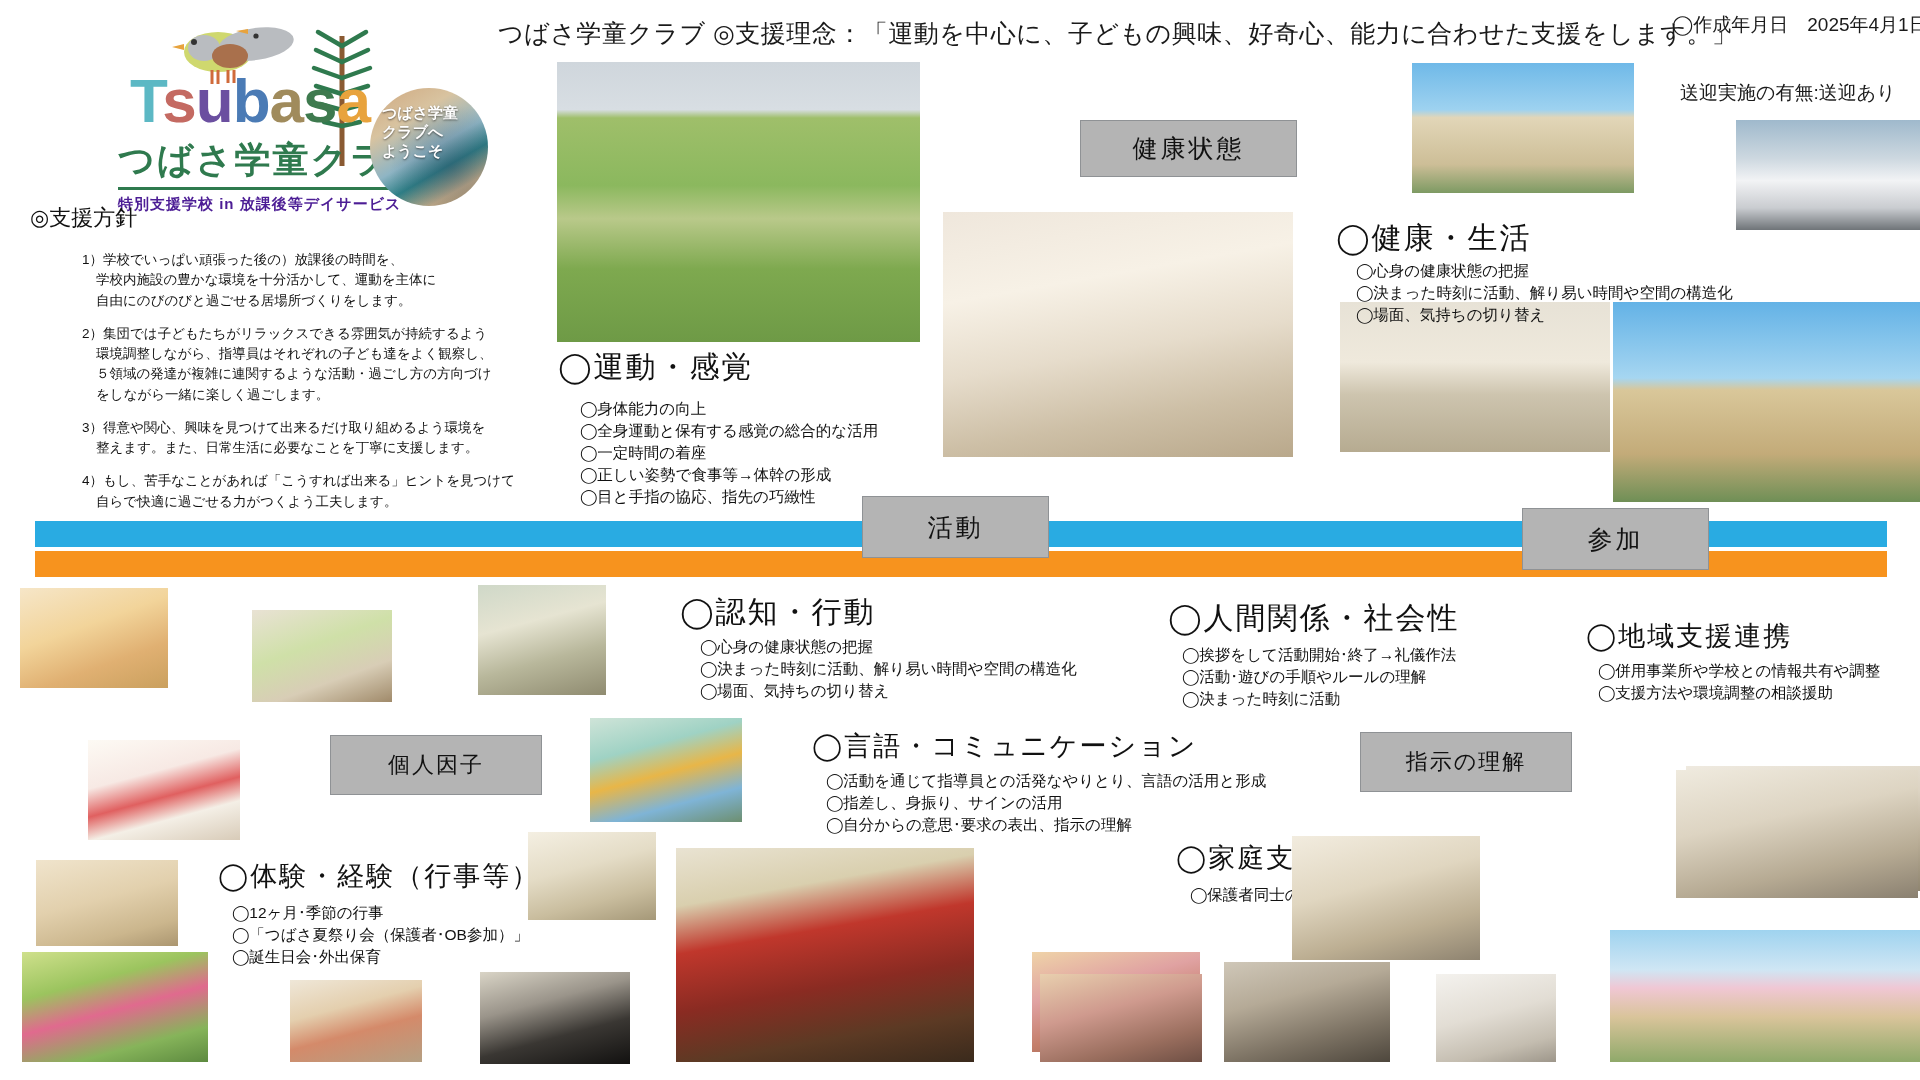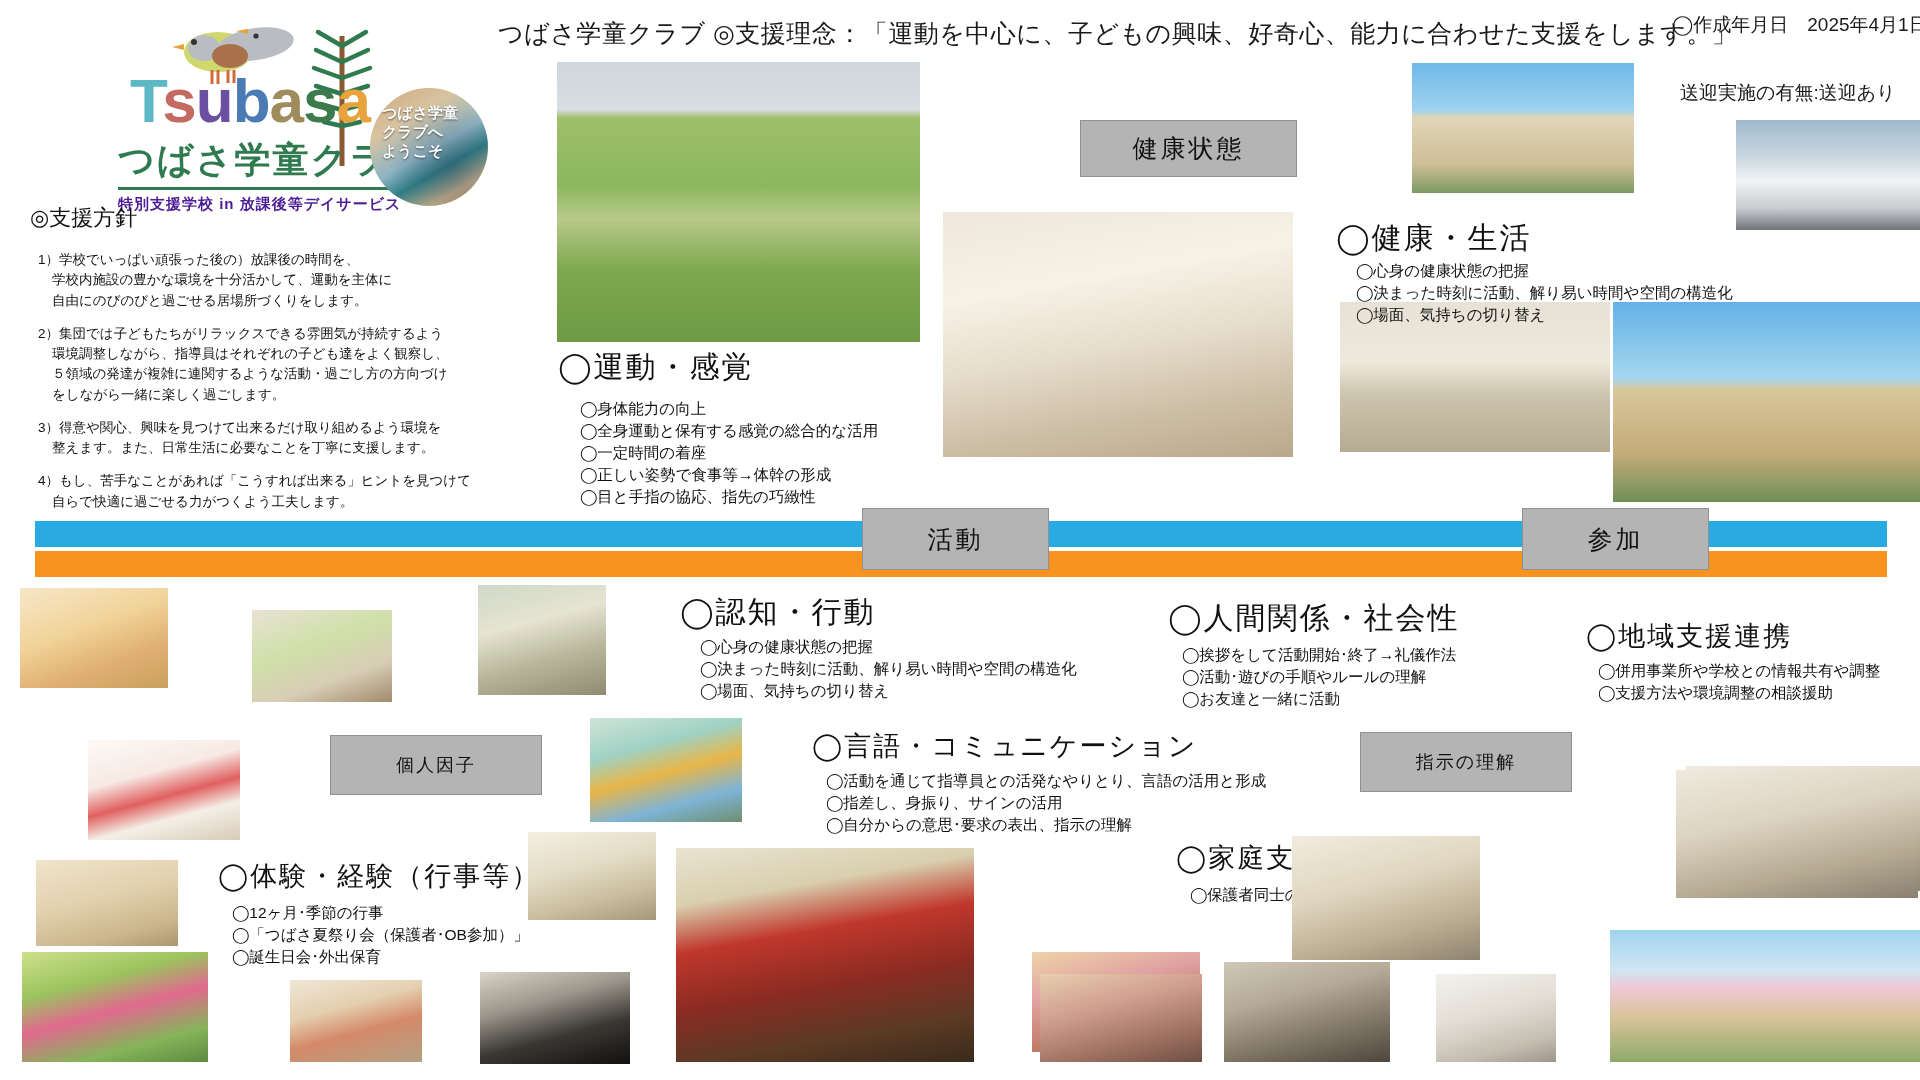--- a/index.html
+++ b/index.html
@@ -47,21 +47,21 @@
   .policy-h{
     font-size:22px;
     color:#111;
     white-space:nowrap;
   }
   .policy-body{
     font-size:13.5px;
     line-height:1.5;
     color:#111;
   }
-  .policy-item{margin-bottom:13px;}
+  .policy-item{margin-bottom:13px;margin-left:44px;}
   .policy-item div{white-space:nowrap;}
   .policy-item .ind{padding-left:14px;}
 
   
   .logo-wrap{width:300px;height:160px;}
   .logo-tsubasa{
     font-size:62px;
     font-weight:bold;
     letter-spacing:-1px;
     line-height:1;
@@ -114,21 +114,21 @@
   
   .chip{
     background:#b4b4b4;
     border:1px solid #8f9295;
     display:flex;align-items:center;justify-content:center;
     font-size:25px;
     color:#111;
     letter-spacing:3px;
     white-space:nowrap;
   }
-  .chip.sm{font-size:18px;letter-spacing:2px;}
+  .chip.sm{font-size:22px;letter-spacing:2px;}
 
   
   .bar-blue{background:#29abe2;}
   .bar-orange{background:#f7931e;}
 </style>
 </head>
 <body>
 
 <div id="poster">
 
@@ -248,21 +248,21 @@
   <div class="abs sec-h" style="left:1336px;top:218px;">◯健康・生活</div>
   <div class="abs bullets" style="left:1356px;top:260px;">
     <div>◯心身の健康状態の把握</div>
     <div>◯決まった時刻に活動、解り易い時間や空間の構造化</div>
     <div>◯場面、気持ちの切り替え</div>
   </div>
 
   <div class="abs bar-blue" style="left:35px;top:521px;width:1852px;height:26px;"></div>
   <div class="abs bar-orange" style="left:35px;top:551px;width:1852px;height:26px;"></div>
 
-  <div class="abs chip" style="left:862px;top:508px;width:185px;height:60px;">
+  <div class="abs chip" style="left:862px;top:496px;width:185px;height:60px;">
     <span>活動</span>
   </div>
   <div class="abs chip" style="left:1522px;top:508px;width:185px;height:60px;">
     <span>参加</span>
   </div>
 
   <div class="abs photo" style="left:20px;top:588px;width:148px;height:100px;
               background-image:linear-gradient(160deg,#f6e6c8 0%,#f2d49a 40%,#e0b072 70%,#caa05e 100%);"></div>
   <div class="abs photo" style="left:252px;top:610px;width:140px;height:92px;
               background-image:linear-gradient(160deg,#e9e2d4 0%,#cfe0a8 40%,#d8cdb6 70%,#a08a6a 100%);"></div>
@@ -273,21 +273,21 @@
   <div class="abs bullets" style="left:700px;top:636px;">
     <div>◯心身の健康状態の把握</div>
     <div>◯決まった時刻に活動、解り易い時間や空間の構造化</div>
     <div>◯場面、気持ちの切り替え</div>
   </div>
 
   <div class="abs sec-h" style="left:1168px;top:598px;">◯人間関係・社会性</div>
   <div class="abs bullets" style="left:1182px;top:644px;">
     <div>◯挨拶をして活動開始･終了→礼儀作法</div>
     <div>◯活動･遊びの手順やルールの理解</div>
-    <div>◯お友達と一緒に活動</div>
+    <div>◯決まった時刻に活動</div>
   </div>
 
   <div class="abs sec-h small" style="left:1586px;top:618px;">◯地域支援連携</div>
   <div class="abs bullets" style="left:1598px;top:660px;">
     <div>◯併用事業所や学校との情報共有や調整</div>
     <div>◯支援方法や環境調整の相談援助</div>
   </div>
 
   <div class="abs chip sm" style="left:330px;top:735px;width:210px;height:58px;">
     <span>個人因子</span>

